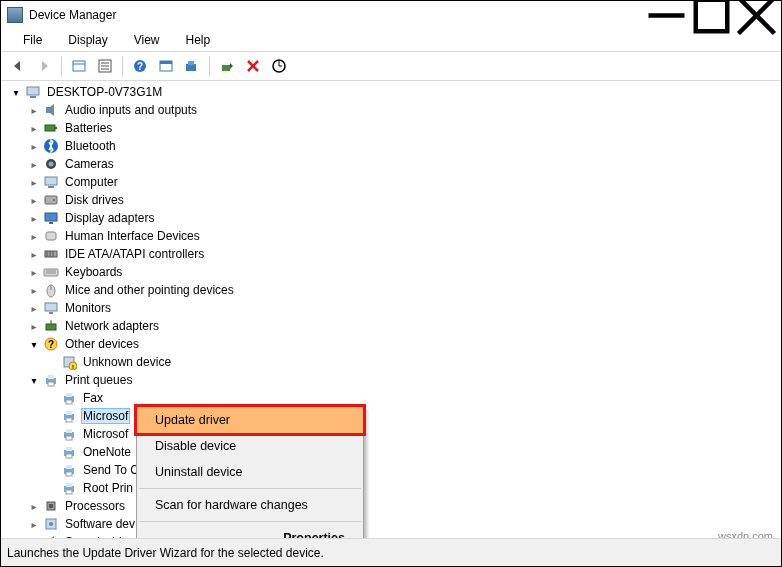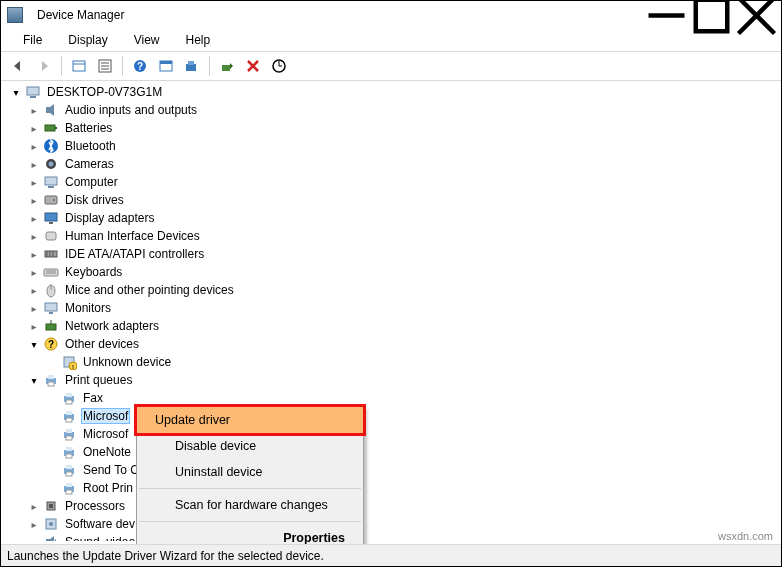--- a/index.html
+++ b/index.html
@@ -1,43 +1,43 @@
 <!DOCTYPE html>
 <html><head>
 <meta charset="utf-8">
 <style>
 * { box-sizing: border-box; margin: 0; padding: 0; }
 body { font-family: "Segoe UI", Tahoma, sans-serif; font-size: 12px; background: #fff; width: 782px; height: 567px; overflow: hidden; position: relative; border: 1px solid #000; }
 .titlebar { display: flex; align-items: center; height: 28px; padding: 0 2px 0 6px; }
 .titlebar .app-icon { width: 16px; height: 16px; margin-right: 6px; background: linear-gradient(#8aa9c4, #4b7398); border: 1px solid #3b5a75; }
-.titlebar .title { flex: 1; margin-left: 8px; }
+.titlebar .title { flex: 1; }
 .win-controls { display: flex; }
 .win-btn { width: 45px; height: 28px; display: flex; align-items: center; justify-content: center; font-family: Consolas, monospace; }
 .menubar { display: flex; gap: 10px; padding: 2px 14px; border-bottom: 1px solid #d9d9d9; font-size: 12px; }
 .menubar span { padding: 2px 8px; }
 .toolbar { display: flex; align-items: center; gap: 4px; padding: 3px 6px; border-bottom: 1px solid #d9d9d9; }
 .tb { width: 22px; height: 22px; display: flex; align-items: center; justify-content: center; border: 1px solid transparent; }
 .tb svg { width: 16px; height: 16px; }
 .tb-sep { width: 1px; height: 20px; background: #d0d0d0; margin: 0 2px; }
 .tree { position: relative; height: 460px; overflow-y: scroll; padding: 2px 0 2px 4px; }
 .row { display: flex; align-items: center; height: 18px; white-space: nowrap; }
 .chev { width: 14px; text-align: center; color: #6b6b6b; font-size: 10px; user-select: none; }
 .chev.open { color: #000; }
 .icon { width: 16px; height: 16px; margin: 0 4px 0 2px; display: flex; align-items: center; justify-content: center; }
 .lbl { padding: 1px 2px; }
 .lbl.sel { background: #cde8ff; border: 1px solid #7abdff; padding: 0 1px; }
 .ind0 { padding-left: 4px; }
 .ind1 { padding-left: 22px; }
 .ind2 { padding-left: 40px; }
 .context-menu { position: absolute; left: 135px; top: 405px; width: 228px; background: #f0f0f0; border: 1px solid #a0a0a0; box-shadow: 3px 3px 3px rgba(0,0,0,.25); font-size: 12.5px; }
-.context-menu .mi { padding: 6px 18px; margin-left: 20px; }
+.context-menu .mi { padding: 6px 18px; }
 .context-menu .mi.hi { background: #fdba74; border:3px solid #e11; margin:-3px; position:relative; z-index:2; padding:6px 18px;}
 .context-menu .mi.bold { font-weight: bold; text-align: right; }
 .context-menu .sep { height: 1px; background: #d0d0d0; margin: 3px 2px; }
-.statusbar { position: absolute; bottom: 0; left: 0; right: 0; height: 22px; border-top: 1px solid #d9d9d9; display: flex; align-items: center; padding: 0 6px; font-size: 12px; background:#f0f0f0;}
+.statusbar { position: absolute; bottom: 0; left: 0; right: 0; height: 28px; border-top: 1px solid #d9d9d9; display: flex; align-items: center; padding: 0 6px; font-size: 12px; background:#f0f0f0;}
 .watermark { position: absolute; right: 8px; bottom: 24px; font-size: 11px; color: #8a8a8a; }
 ::-webkit-scrollbar { width: 16px; }
 ::-webkit-scrollbar-track { background: #f0f0f0; }
 ::-webkit-scrollbar-thumb { background: #c2c2c2; }
 </style>
 </head>
 <body>
 
 <div class="titlebar">
   <div class="app-icon"></div>

